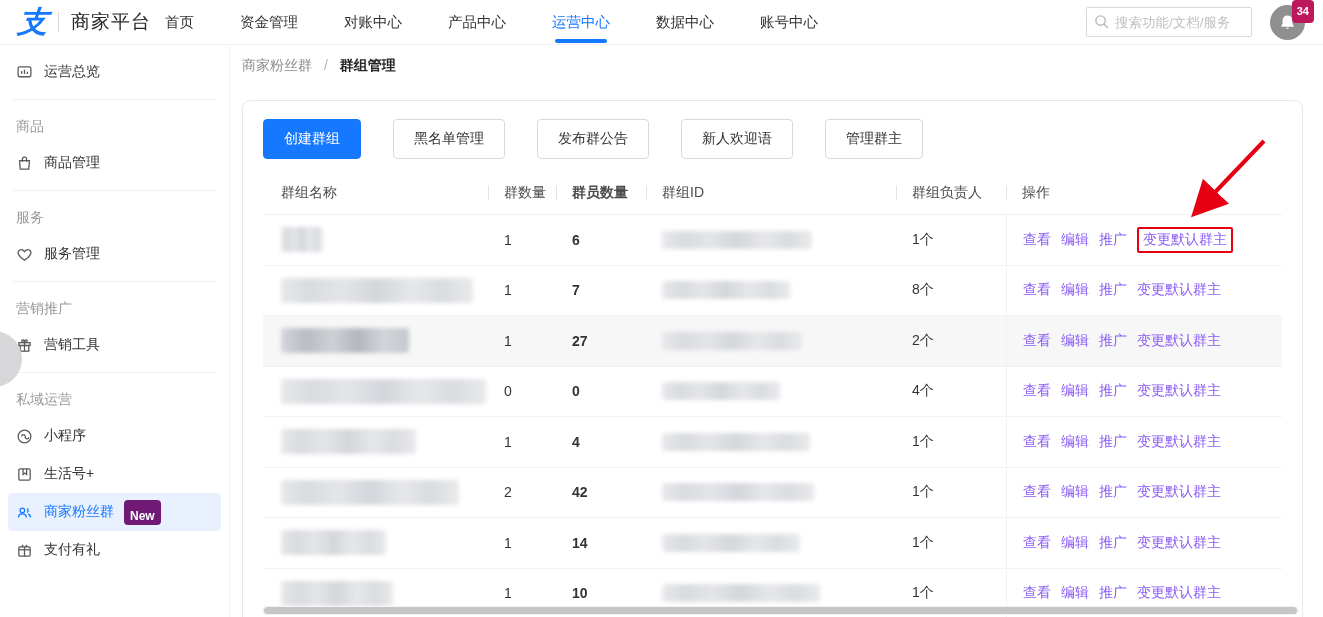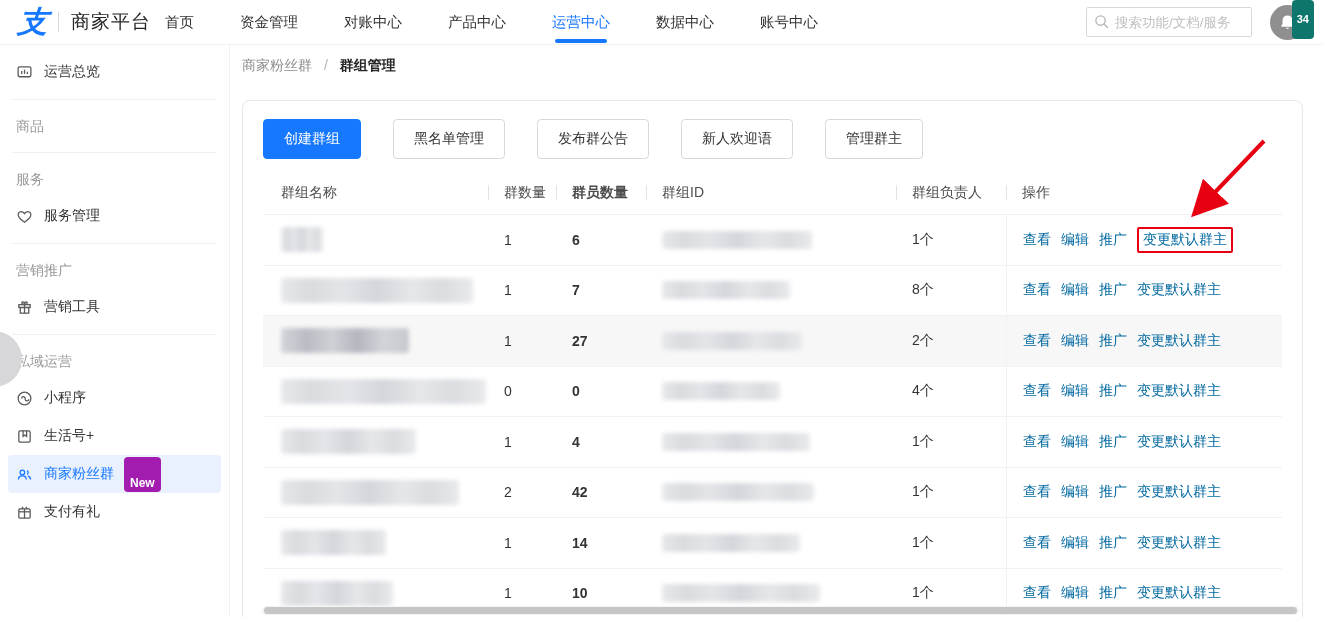--- a/index.html
+++ b/index.html
@@ -25,36 +25,36 @@
   .topnav-right { margin-left:auto; display:flex; align-items:center; gap:18px; padding-right:18px; }
   .search-box { position:relative; width:166px; height:30px; }
   .search-box input { width:100%; height:100%; border:1px solid #d9d9d9; border-radius:2px;
     padding:0 8px 0 28px; font-size:13.5px; color:#595959; outline:none;
     font-family:"Liberation Sans","DejaVu Sans",sans-serif; }
   .search-box input::placeholder { color:#bfbfbf; }
   .search-icon { position:absolute; left:8px; top:7px; width:15px; height:15px; }
   .bell-wrap { position:relative; width:35px; height:35px; cursor:pointer; }
   .bell-circle { width:35px; height:35px; border-radius:50%; background:#8f8f8f;
     display:flex; align-items:center; justify-content:center; }
-  .bell-badge { position:absolute; top:-5px; right:-9px; background:#0f766e; color:#fff;
-    font-size:11px; font-weight:700; line-height:15px; padding:12px 5px; border-radius:4px; }
+  .bell-badge { position:absolute; top:-5px; right:-9px; background:#be185d; color:#fff;
+    font-size:11px; font-weight:700; line-height:15px; padding:4px 5px; border-radius:4px; }
 
   
   .sidebar { position:absolute; top:45px; left:0; bottom:0; width:230px; background:#fff;
     border-right:1px solid #f2f2f2; padding-top:8px; z-index:10; }
   .side-section-title { color:#999; font-size:14px; height:36px; line-height:36px;
     padding-left:16px; margin-top:2px; }
   .side-item { display:flex; align-items:center; gap:10px; height:38px; padding-left:16px;
     color:#333; cursor:pointer; }
   .side-item .icn { width:18px; height:18px; flex:0 0 18px; color:#595959; display:flex; align-items:center; }
   .side-item.active { background:#e9f1ff; border-radius:4px; margin:0 8px; padding-left:8px; color:#1677ff; }
   .side-item.active .icn { color:#1677ff; }
   .side-divider { height:1px; background:#f0f0f0; margin:8px 12px; }
-  .new-badge { background:#a21caf; color:#fff; font-size:12px; font-weight:700;
-    padding:19px 6px 2px; border-radius:4px; line-height:14px; }
+  .new-badge { background:#701a75; color:#fff; font-size:12px; font-weight:700;
+    padding:9px 6px 2px; border-radius:4px; line-height:14px; }
   .collapse-handle { position:absolute; left:-34px; top:286px; width:56px; height:56px;
     border-radius:50%; background:#d7d7d9; z-index:15; cursor:pointer; }
 
   
   .main { position:absolute; left:231px; top:45px; right:0; bottom:0; background:#fff; }
   .breadcrumb { position:absolute; left:11px; top:12px; font-size:14px; color:#8c8c8c; }
   .breadcrumb .sep { margin:0 8px; color:#b3b3b3; }
   .breadcrumb .current { color:#262626; font-weight:600; }
   .card { position:absolute; left:11px; right:20px; top:55px; bottom:-10px; background:#fff;
     border:1px solid #e8e8e8; border-radius:8px; padding:18px 20px; overflow:hidden; }
@@ -81,21 +81,21 @@
   .c-owners { width:110px; }
   .c-actions { flex:1; border-left:1px solid #f2f2f2; align-self:stretch;
     display:flex; align-items:center; gap:10px; }
   .th.c-actions { border-left:none; }
   .redact { display:inline-block; height:25px; border-radius:3px; vertical-align:middle;
     background:linear-gradient(90deg,#e7e8eb 0%,#d9dbdf 15%,#e4e5e9 32%,#d4d6db 50%,#e6e7ea 68%,#dadce0 84%,#e9eaec 100%);
     filter:blur(2px); }
   .redact.dark {
     background:linear-gradient(90deg,#d3d5da 0%,#b9bcc3 20%,#cfd1d6 40%,#b4b7bf 60%,#d2d4d9 80%,#c6c9cf 100%); }
   .redact.id { height:18px; }
-  .action-link { color:#0369a1; text-decoration:none; cursor:pointer; white-space:nowrap; }
+  .action-link { color:#8b5cf6; text-decoration:none; cursor:pointer; white-space:nowrap; }
   .action-link.boxed { border:2px solid #e60012; padding:2px 4px; border-radius:2px; }
 
   .hscroll-track { position:absolute; left:31px; right:24px; bottom:2px; height:9px;
     background:#f3f3f3; border-radius:5px; }
   .hscroll-thumb { position:absolute; left:2px; right:2px; top:1px; height:7px;
     background:#c6c6c6; border-radius:4px; cursor:pointer; }
 
   .annotation-arrow { position:absolute; left:1140px; top:128px; width:180px; height:100px;
     z-index:30; pointer-events:none; }
 </style>
@@ -145,20 +145,29 @@
             <rect x="3" y="4" width="18" height="14" rx="2"></rect>
             <line x1="8" y1="14" x2="8" y2="10"></line>
             <line x1="12" y1="14" x2="12" y2="8"></line>
             <line x1="16" y1="14" x2="16" y2="11"></line>
           </svg>
         </span>
         <span>运营总览</span>
       </div>
       <div class="side-divider"></div>
       <div class="side-section-title">商品</div>
+      <div class="side-item">
+        <span class="icn">
+          <svg width="17" height="17" viewBox="0 0 24 24" fill="none" stroke="currentColor" stroke-width="1.8">
+            <path d="M5 8h14l-1 12H6L5 8z"></path>
+            <path d="M9 10V6a3 3 0 0 1 6 0v4"></path>
+          </svg>
+        </span>
+        <span>商品管理</span>
+      </div>
       <div class="side-divider"></div>
       <div class="side-section-title">服务</div>
       <div class="side-item">
         <span class="icn">
           <svg width="17" height="17" viewBox="0 0 24 24" fill="none" stroke="currentColor" stroke-width="1.8">
             <path d="M12 20s-7-4.6-8.6-8.7C2.2 8 4.2 5 7.2 5c2 0 3.6 1.2 4.8 3 1.2-1.8 2.8-3 4.8-3 3 0 5 3 3.8 6.3C19 15.4 12 20 12 20z"></path>
           </svg>
         </span>
         <span>服务管理</span>
       </div>

